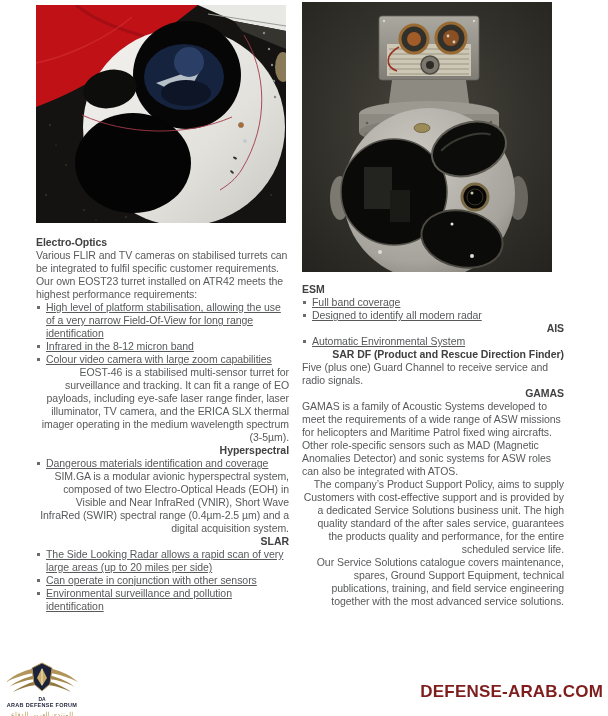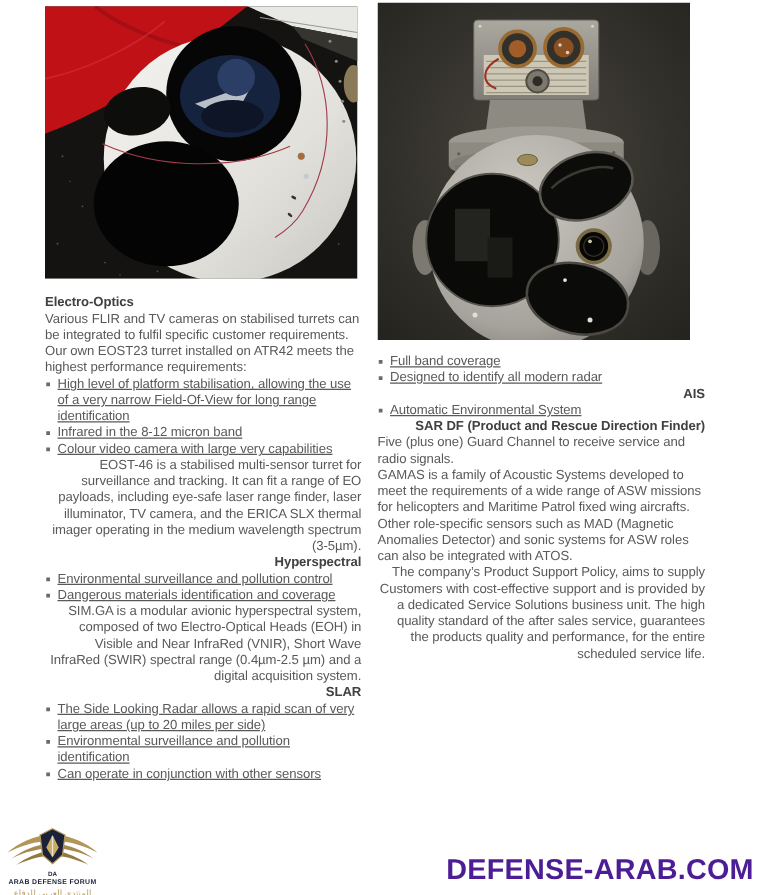--- a/index.html
+++ b/index.html
@@ -10,21 +10,21 @@
   .col h3{margin:0;font-size:10.5px;line-height:13px;font-weight:700;color:#414042;}
   .col p{margin:0;}
   .col ul{list-style:none;margin:0;padding:0;text-decoration:underline;}
   .col li{position:relative;padding-left:10px;}
   .col li::before{content:"";position:absolute;left:1px;top:5px;width:3px;height:3px;background:#6a6b6e;}
   .mt{margin-top:13px;text-align:right;}
   .footer-logo{position:absolute;left:4px;top:662px;width:76px;text-align:center;line-height:1;}
   .logo-monogram{font-size:5px;font-weight:700;color:#1b2138;margin-top:1px;}
   .logo-name{font-size:5.5px;font-weight:700;color:#1b2138;letter-spacing:.3px;margin-top:1px;}
   .logo-arabic{font-size:7px;color:#bf9f5c;margin-top:2px;}
-  .watermark{position:absolute;right:5px;top:682px;font-size:23px;font-weight:700;color:#4c1d95;
+  .watermark{position:absolute;right:5px;top:682px;font-size:17px;font-weight:700;color:#7f1d1d;
              letter-spacing:0.2px;font-family:"Liberation Sans",sans-serif;}
 </style>
 </head>
 <body>
 
 <div class="page">
 
   <svg class="photo" style="left:36px;top:5px;" width="250" height="218" viewBox="0 0 250 218">
     <defs>
       <linearGradient id="wg" x1="0" y1="0" x2="1" y2="1">
@@ -155,50 +155,52 @@
     <circle cx="78" cy="250" r="2" fill="#e0ded6"></circle>
       <circle cx="170" cy="254" r="2" fill="#e0ded6"></circle>
   </svg>
 
   <div class="col" style="left:36px;top:236px;width:253px;">
     <h3>Electro-Optics</h3>
     <p>Various FLIR and TV cameras on stabilised turrets can be integrated to fulfil specific customer requirements. Our own EOST23 turret installed on ATR42 meets the highest performance requirements:</p>
     <ul>
       <li>High level of platform stabilisation, allowing the use of a very narrow Field-Of-View for long range identification</li>
       <li>Infrared in the 8-12 micron band</li>
-      <li>Colour video camera with large very capabilities</li>
+      <li>Colour video camera with large zoom capabilities</li>
     </ul>
     <p class="mt">EOST-46 is a stabilised multi-sensor turret for surveillance and tracking. It can fit a range of EO payloads, including eye-safe laser range finder, laser illuminator, TV camera, and the ERICA SLX thermal imager operating in the medium wavelength spectrum (3-5µm).</p>
     <h3 class="mt">Hyperspectral</h3>
     <ul>
-      <li>Environmental surveillance and pollution control</li>
       <li>Dangerous materials identification and coverage</li>
     </ul>
     <p class="mt">SIM.GA is a modular avionic hyperspectral system, composed of two Electro-Optical Heads (EOH) in Visible and Near InfraRed (VNIR), Short Wave InfraRed (SWIR) spectral range (0.4µm-2.5 µm) and a digital acquisition system.</p>
     <h3 class="mt">SLAR</h3>
     <ul>
       <li>The Side Looking Radar allows a rapid scan of very large areas (up to 20 miles per side)</li>
+      <li>Can operate in conjunction with other sensors</li>
       <li>Environmental surveillance and pollution identification</li>
-      <li>Can operate in conjunction with other sensors</li>
     </ul>
   </div>
 
   <div class="col" style="left:302px;top:283px;width:262px;">
+    <h3>ESM</h3>
     <ul>
       <li>Full band coverage</li>
       <li>Designed to identify all modern radar</li>
     </ul>
     <h3 class="mt">AIS</h3>
     <ul>
       <li>Automatic Environmental System</li>
     </ul>
     <h3 class="mt">SAR DF (Product and Rescue Direction Finder)</h3>
     <p>Five (plus one) Guard Channel to receive service and radio signals.</p>
+    <h3 class="mt">GAMAS</h3>
     <p>GAMAS is a family of Acoustic Systems developed to meet the requirements of a wide range of ASW missions for helicopters and Maritime Patrol fixed wing aircrafts. Other role-specific sensors such as MAD (Magnetic Anomalies Detector) and sonic systems for ASW roles can also be integrated with ATOS.</p>
     <p class="mt">The company’s Product Support Policy, aims to supply Customers with cost-effective support and is provided by a dedicated Service Solutions business unit. The high quality standard of the after sales service, guarantees the products quality and performance, for the entire scheduled service life.</p>
+    <p class="mt">Our Service Solutions catalogue covers maintenance, spares, Ground Support Equipment, technical publications, training, and field service engineering together with the most advanced service solutions.</p>
   </div>
 
   <div class="footer-logo">
     <svg width="74" height="31" viewBox="0 0 74 31">
       <g fill="#b3955a">
         <path d="M1,20 C10,12 22,7 33,6 L30,11 C20,12 9,16 1,20 Z"></path>
         <path d="M4,25 C13,18 24,14 33,13 L30,17 C21,18 11,21 4,25 Z" fill="#a5894e"></path>
         <path d="M8,30 C16,24 26,20 33,19 L31,23 C23,24 14,27 8,30 Z" fill="#93793f"></path>
         <path d="M73,20 C64,12 52,7 41,6 L44,11 C54,12 65,16 73,20 Z"></path>
         <path d="M70,25 C61,18 50,14 41,13 L44,17 C53,18 63,21 70,25 Z" fill="#a5894e"></path>

